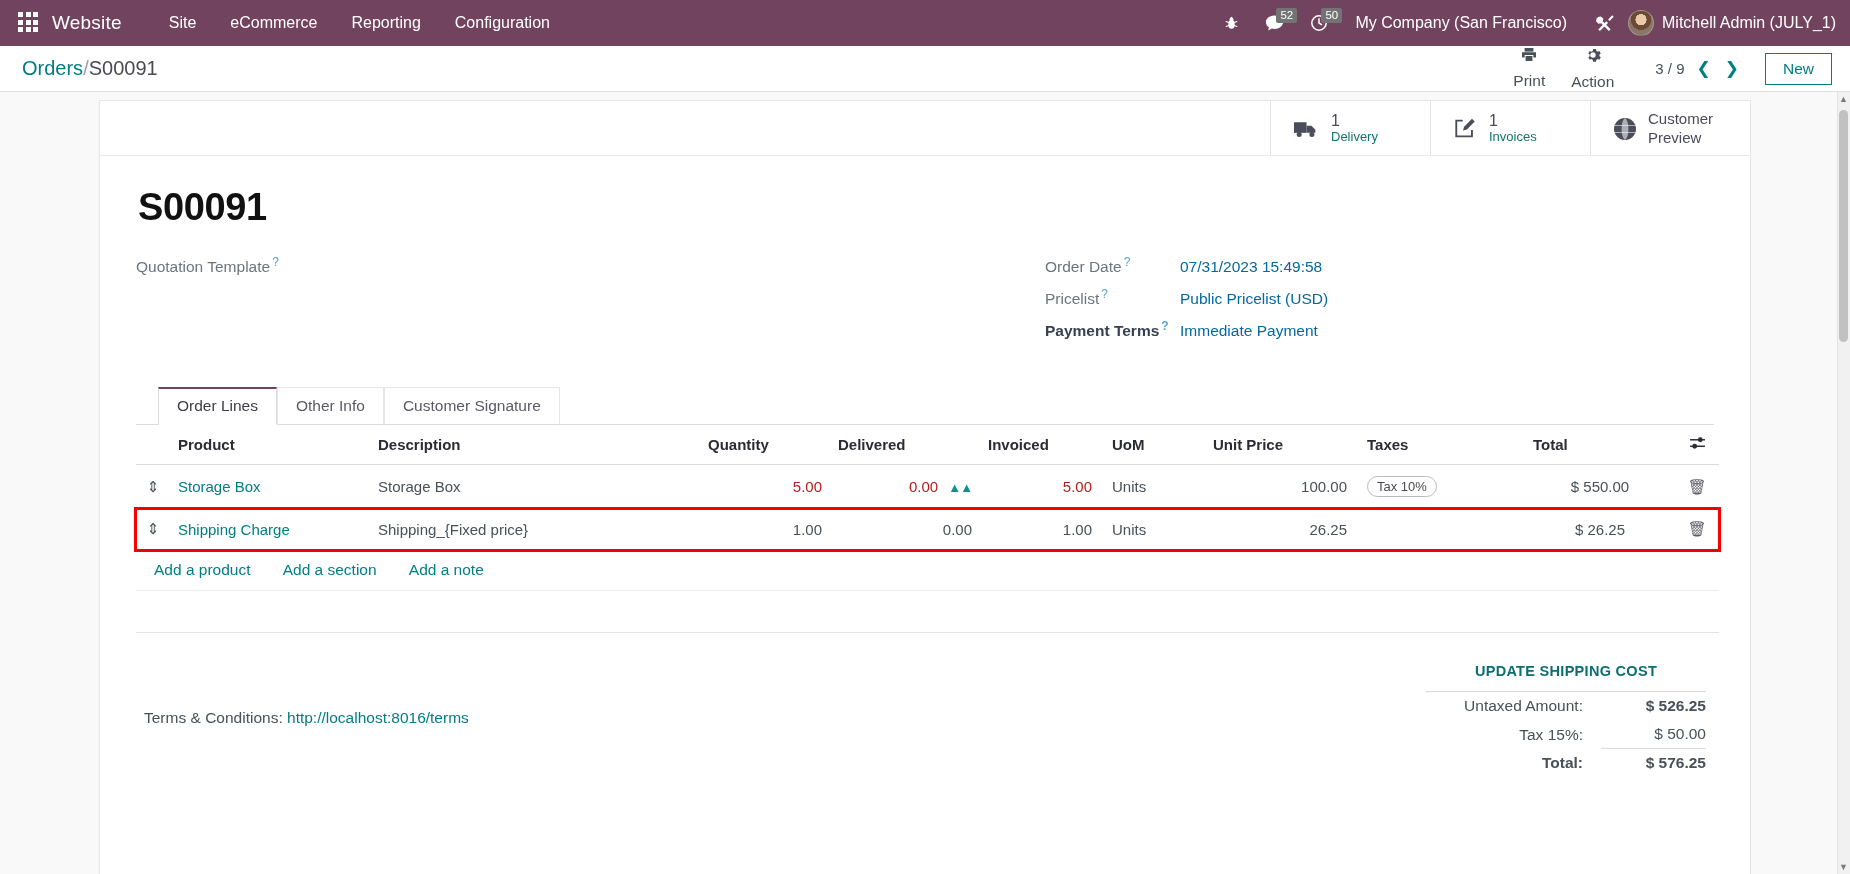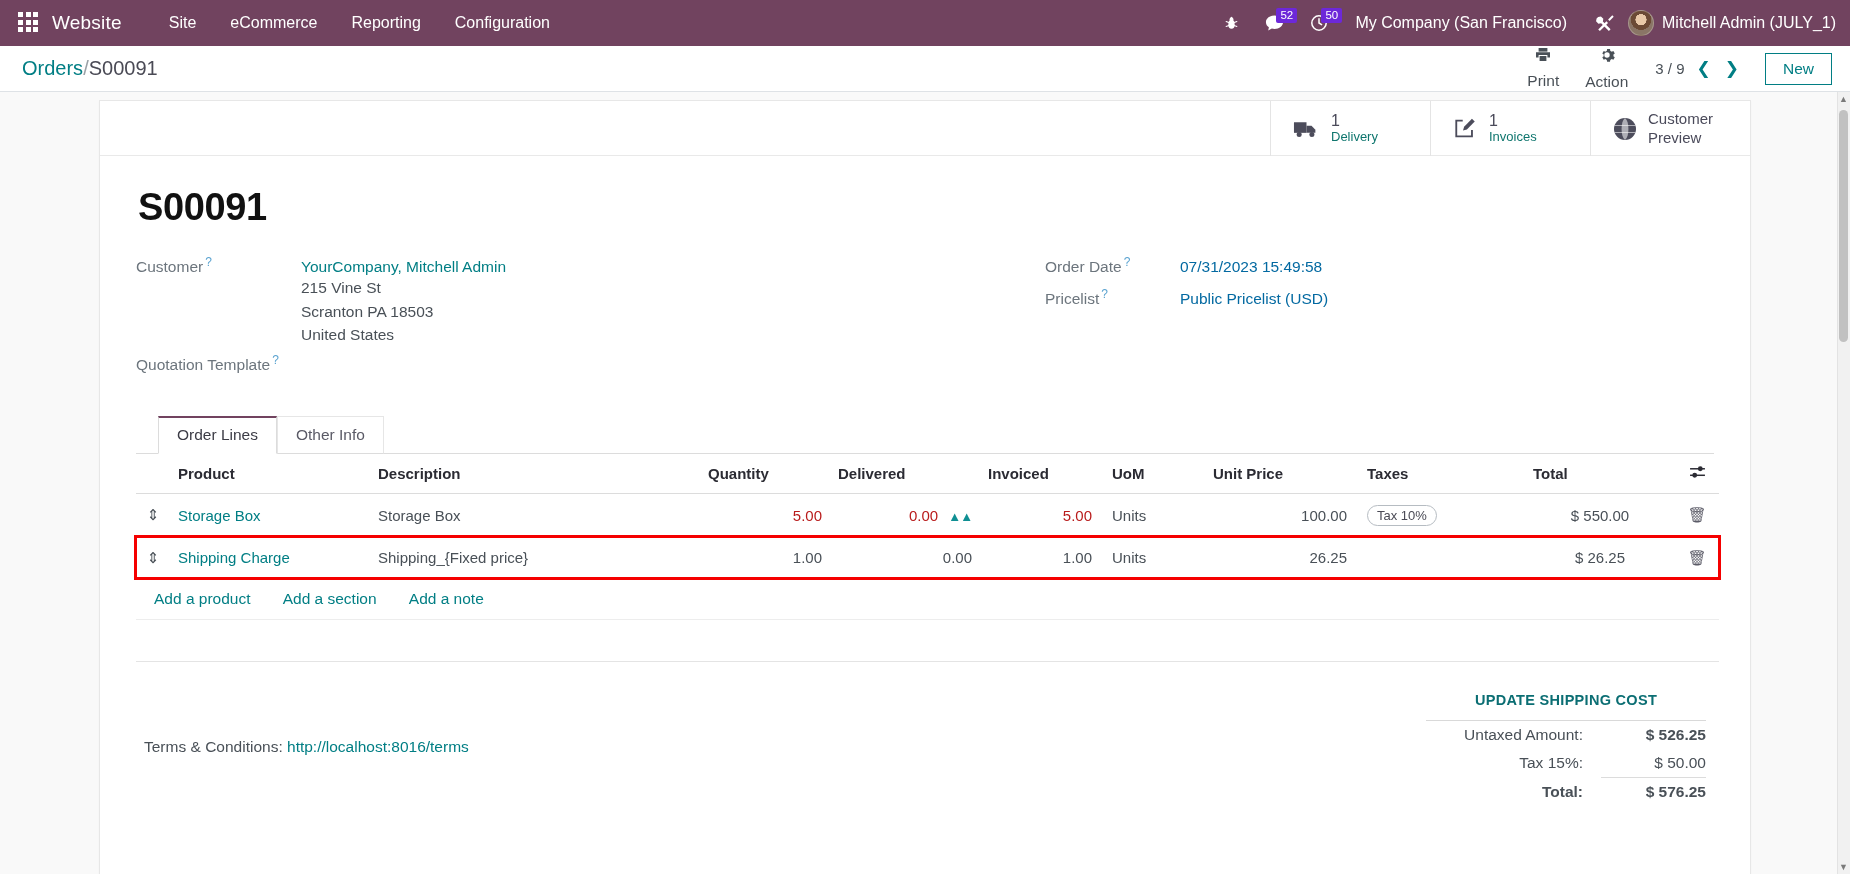--- a/index.html
+++ b/index.html
@@ -47,21 +47,21 @@
   }
   .nav-icon-btn {
     position: relative;
     padding: 0 13px;
     display: flex;
     align-items: center;
     height: 46px;
     font-size: 17px;
   }
   .badge {
-    background: #6d28d9;
+    background: #737373;
     color: #fff;
     font-size: 11.5px;
     line-height: 15px;
     padding: 0 4px;
     min-width: 17px;
     text-align: center;
     border-radius: 2px;
     position: absolute;
     top: 8px; left: 24px;
     font-weight: 500;
@@ -96,21 +96,21 @@
     font-size: 15.5px;
     color: #495057;
     padding: 0 13px;
     display: flex; align-items: center; gap: 6px;
     white-space: nowrap;
     flex-direction: column;
   }
   .pager {
     font-size: 15px; color: #495057;
     display: flex; align-items: center; gap: 10px;
-    margin-left: 14px; margin-right: 6px;
+    margin-left: 28px; margin-right: 6px;
   }
   .pager-arrow { color: #017e84; font-size: 17px; padding: 0 2px; }
   .btn-new {
     border: 1px solid #017e84;
     color: #017e84;
     background: #fff;
     font-size: 15.5px;
     padding: 6px 17px;
     margin-left: 18px;
     white-space: nowrap;
@@ -436,31 +436,20 @@
       </div>
     </div>
 
     <div class="sheet-body">
 
       <div class="rec-title">S00091</div>
 
       <div class="fields-grid">
 
         <div class="col-left">
-          <div class="frow">
-            <div class="flabel">
-              <span>Customer</span><span class="help-q">?</span>
-            </div>
-            <div>
-              <div class="fvalue link">YourCompany, Mitchell Admin</div>
-              <div class="addr-line">215 Vine St</div>
-              <div class="addr-line">Scranton PA 18503</div>
-              <div class="addr-line">United States</div>
-            </div>
-          </div>
 
           <div class="frow" style="">
             <div class="flabel">
               <span>Quotation Template</span><span class="help-q">?</span>
             </div>
             <div class="fvalue"></div>
           </div>
         </div>
 
         <div class="col-right">
@@ -469,27 +458,34 @@
               <span>Order Date</span><span class="help-q">?</span>
             </div>
             <div class="fvalue">07/31/2023 15:49:58</div>
           </div>
           <div class="frow">
             <div class="flabel">
               <span>Pricelist</span><span class="help-q">?</span>
             </div>
             <div class="fvalue">Public Pricelist (USD)</div>
           </div>
+          <div class="frow">
+            <div class="flabel req">
+              <span>Payment Terms</span><span class="help-q">?</span>
+            </div>
+            <div class="fvalue">Immediate Payment</div>
+          </div>
         </div>
       </div>
 
       <div class="notebook">
         <div class="tabs">
           <div class="tab active">Order Lines</div>
           <div class="tab inactive">Other Info</div>
+          <div class="tab inactive">Customer Signature</div>
         </div>
 
         <table class="lines">
           <thead>
             <tr>
               <th class="c-handle"></th>
               <th class="c-product">Product</th>
               <th class="c-desc">Description</th>
               <th class="c-qty">Quantity</th>
               <th class="c-deliv">Delivered</th>

